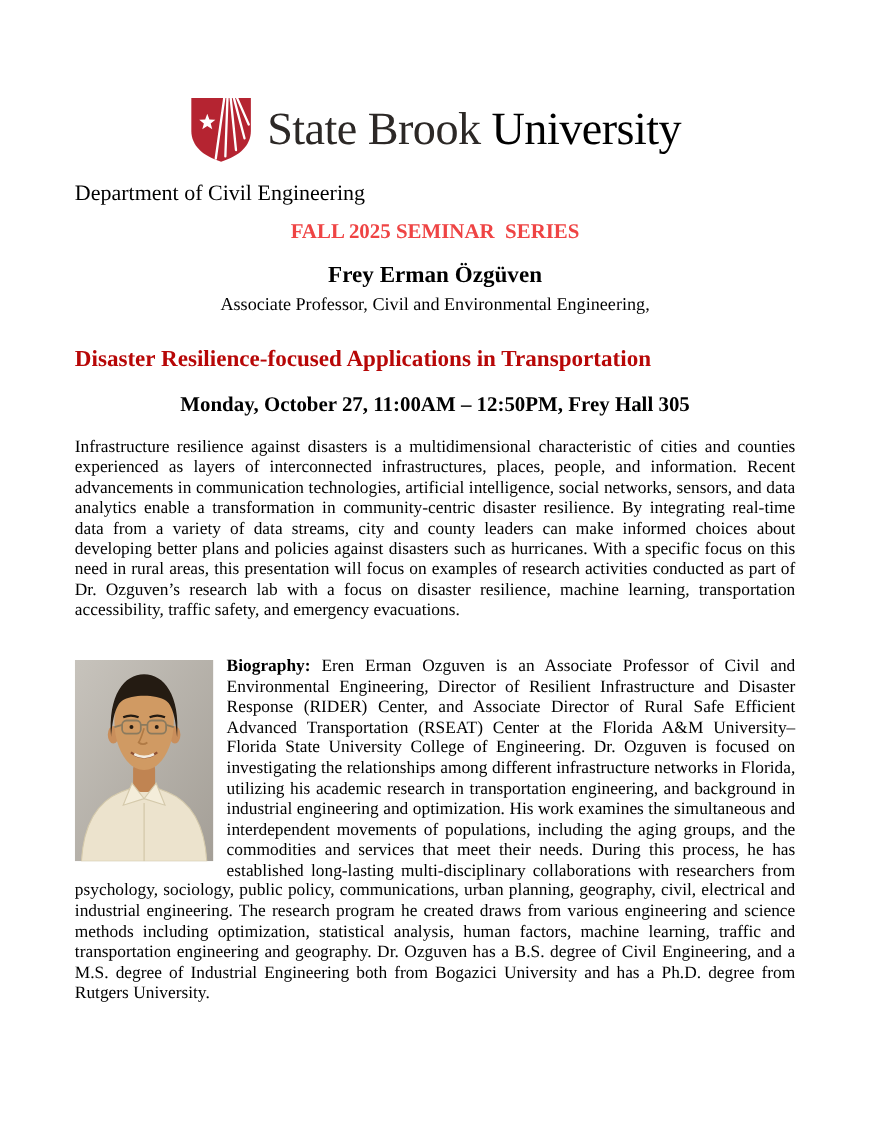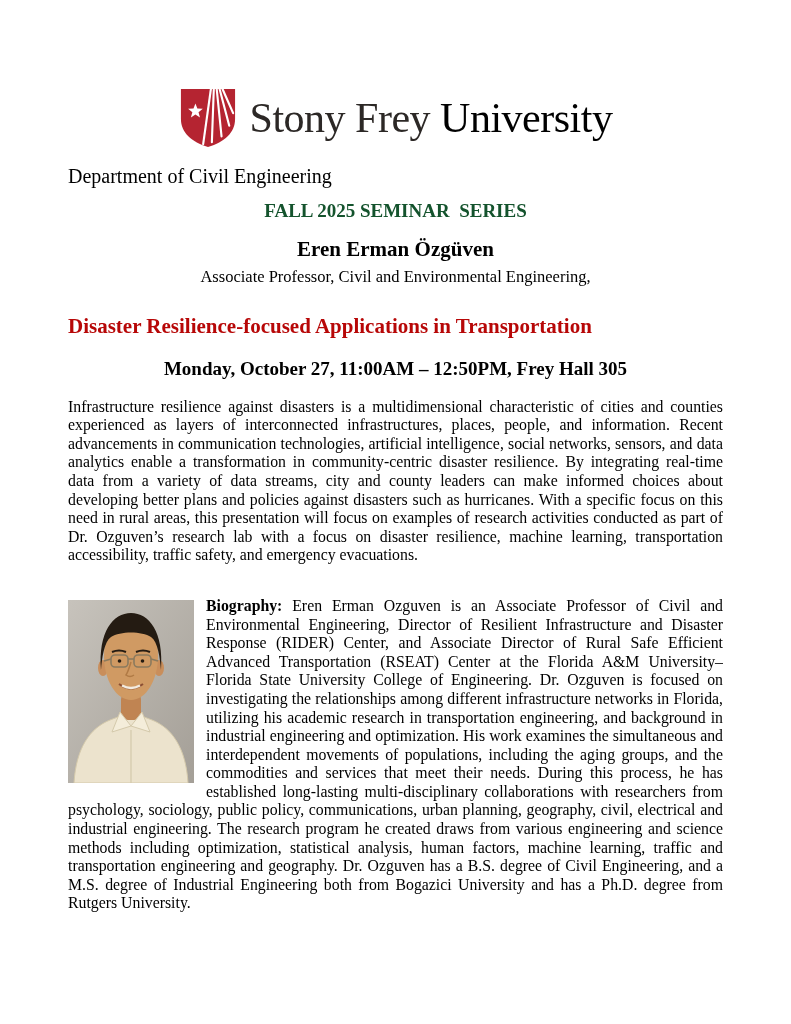--- a/index.html
+++ b/index.html
@@ -24,21 +24,21 @@
   .logo-wordmark {
     font-size:42px; line-height:42px; letter-spacing:-0.5px;
     white-space:nowrap;
   }
   .wordmark-primary { color:#2c2826; }
   .wordmark-secondary { color:#b5243
 1; }
 
   
   .dept        { text-align:left; font-size:20px;  margin-top:15px; }
-  .series      { text-align:center; font-size:19px;  font-weight:bold; color:#14532d; margin-top:12px; white-space:pre-wrap; }
+  .series      { text-align:center; font-size:19px;  font-weight:bold; color:#ef4444; margin-top:12px; white-space:pre-wrap; }
   .speaker-name{ text-align:center; font-size:21px;  font-weight:bold; margin-top:15px; }
   .affiliation { text-align:center; font-size:16.5px; line-height:17.6px; margin-top:6px; }
   .talk-title  { text-align:left; font-size:21px;  font-weight:bold; color:#b70707; margin-top:28px; }
   .talk-when   { text-align:center; font-size:19px;  font-weight:bold; margin-top:19px; }
 
   
   .abstract {
     margin-top:18px;
     font-size:15.8px; line-height:18.6px;
     text-align:justify;
@@ -67,29 +67,29 @@
       <polygon fill="#ffffff" points="17,17 19,22.3 24.6,22.5 20.2,26.1 21.7,31.5 17,28.4 12.3,31.5 13.8,26.1 9.4,22.5 15,22.3"></polygon>
       <g stroke="#ffffff" stroke-width="2.2" stroke-linecap="round">
         <line x1="33" y1="2" x2="25" y2="59"></line>
         <line x1="36" y1="2" x2="34" y2="57"></line>
         <line x1="39" y1="2" x2="44" y2="51"></line>
         <line x1="42" y1="2" x2="52" y2="40"></line>
         <line x1="45" y1="2" x2="56" y2="27"></line>
       </g>
     </svg>
     <div class="logo-wordmark">
-      <span class="wordmark-primary">Stony Frey</span>
+      <span class="wordmark-primary">State Brook</span>
       <span class="wordmark-secondary">University</span>
     </div>
   </div>
 
   <div class="dept">Department of Civil Engineering</div>
   <div class="series">FALL 2025 SEMINAR  SERIES</div>
 
-  <div class="speaker-name">Eren Erman Özgüven</div>
+  <div class="speaker-name">Frey Erman Özgüven</div>
   <div class="affiliation">
     <div>Associate Professor, Civil and Environmental Engineering,</div>
   </div>
 
   <div class="talk-title">Disaster Resilience-focused Applications in Transportation</div>
   <div class="talk-when">Monday, October 27, 11:00AM – 12:50PM, Frey Hall 305</div>
 
   <p class="abstract">Infrastructure resilience against disasters is a multidimensional characteristic of cities and counties experienced as layers of interconnected infrastructures, places, people, and information. Recent advancements in communication technologies, artificial intelligence, social networks, sensors, and data analytics enable a transformation in community-centric disaster resilience. By integrating real-time data from a variety of data streams, city and county leaders can make informed choices about developing better plans and policies against disasters such as hurricanes. With a specific focus on this need in rural areas, this presentation will focus on examples of research activities conducted as part of Dr. Ozguven’s research lab with a focus on disaster resilience, machine learning, transportation accessibility, traffic safety, and emergency evacuations.</p>
 
   <div class="bio">

